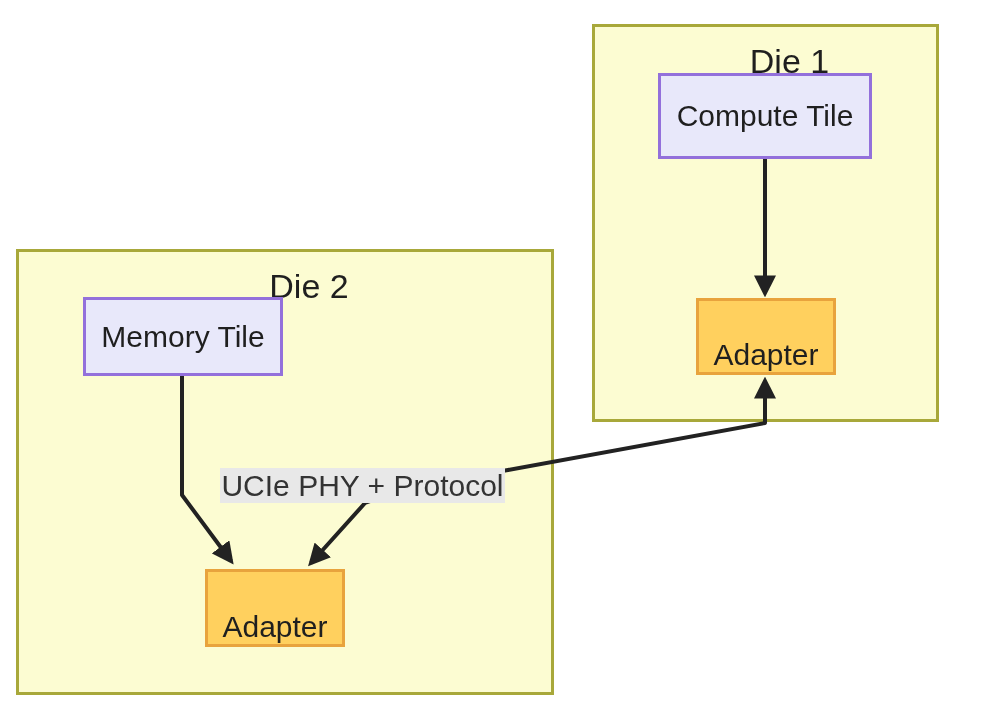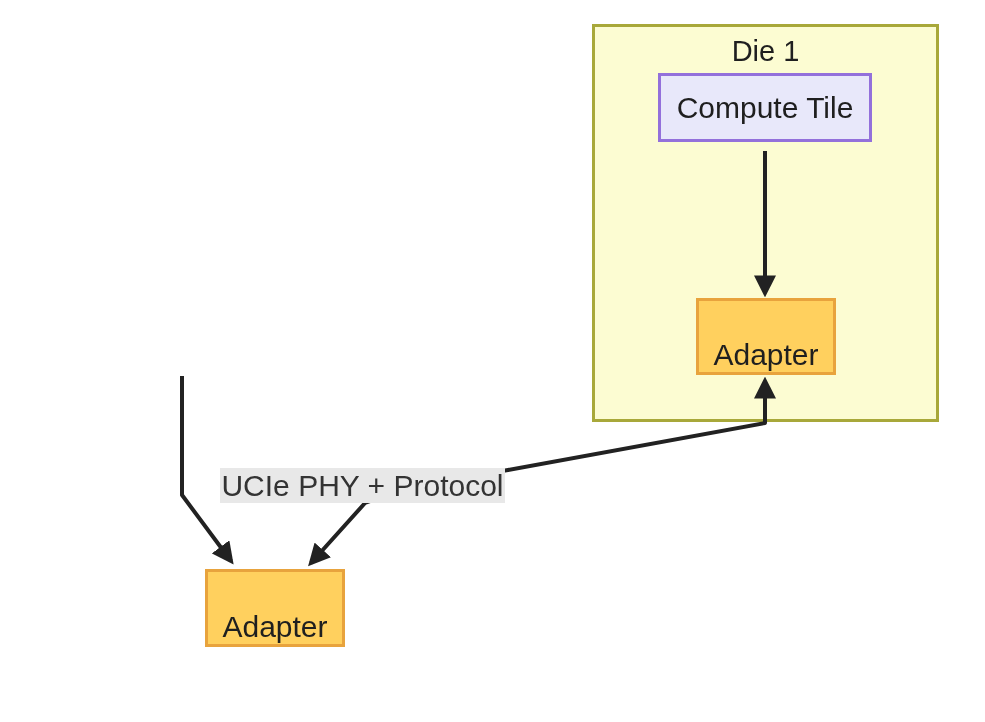--- a/index.html
+++ b/index.html
@@ -26,38 +26,39 @@
     position:absolute;
     background:var(--cluster-fill);
     border:3px solid var(--cluster-border);
     box-sizing:border-box;
   }
   #die1{left:592px;top:24px;width:347px;height:398px;}
   #die2{left:16px;top:249px;width:538px;height:446px;}
   .cluster-title{
     width:100%;
     text-align:center;
-    margin-top:8px;
-    font-size:29px;
+    margin-top:15px;
+    font-size:34px;
     color:var(--text);
+    padding-left:24px;
   }
   .edges{position:absolute;left:0;top:0;}
   .edge{fill:none;stroke:var(--edge);stroke-width:4;stroke-linejoin:round;stroke-linecap:butt;}
   .arrowhead{fill:var(--edge);stroke:none;}
   .node{
     position:absolute;
     display:flex;align-items:center;justify-content:center;
     box-sizing:border-box;
     font-size:30px;
     color:var(--text);
     white-space:nowrap;
   }
   .tile{background:var(--tile-fill);border:3px solid var(--tile-border);}
   .adapter{background:var(--adapter-fill);border:3px solid var(--adapter-border);align-items:flex-end;}
-  #compute{left:658px;top:73px;width:214px;height:69px;}
+  #compute{left:658px;top:73px;width:214px;height:86px;}
   #adapter1{left:696px;top:298px;width:140px;height:77px;}
   #memory{left:83px;top:297px;width:200px;height:79px;}
   #adapter2{left:205px;top:569px;width:140px;height:78px;}
   .edge-label{
     position:absolute;
     left:220px;top:468px;width:285px;height:35px;
     background:var(--edge-label-bg);
     display:flex;align-items:center;justify-content:center;
     font-size:30px;
     color:var(--edge-label-text);
@@ -66,20 +67,23 @@
 </style>
 </head>
 <body>
 
 <div class="canvas">
 
   <div class="cluster" id="die1">
     <div class="cluster-title">Die 1</div>
   </div>
 
+  <div class="cluster" id="die2">
+    <div class="cluster-title">Die 2</div>
+  </div>
 
   <svg class="edges" width="985" height="722" viewBox="0 0 985 722">
     <defs>
       <marker id="arrowEnd" viewBox="0 0 10 10" refX="8" refY="5" markerWidth="5.5" markerHeight="5.5" orient="auto">
         <path class="arrowhead" d="M 0 0 L 10 5 L 0 10 z"></path>
       </marker>
       <marker id="arrowStart" viewBox="0 0 10 10" refX="8" refY="5" markerWidth="5.5" markerHeight="5.5" orient="auto-start-reverse">
         <path class="arrowhead" d="M 0 0 L 10 5 L 0 10 z"></path>
       </marker>
     </defs>
@@ -92,20 +96,23 @@
   </svg>
 
   <div class="node tile" id="compute">
     <span>Compute Tile</span>
   </div>
 
   <div class="node adapter" id="adapter1">
     <span>Adapter</span>
   </div>
 
+  <div class="node tile" id="memory">
+    <span>Memory Tile</span>
+  </div>
 
   <div class="node adapter" id="adapter2">
     <span>Adapter</span>
   </div>
 
   <div class="edge-label">
     <span>UCIe PHY + Protocol</span>
   </div>
 
 </div>

